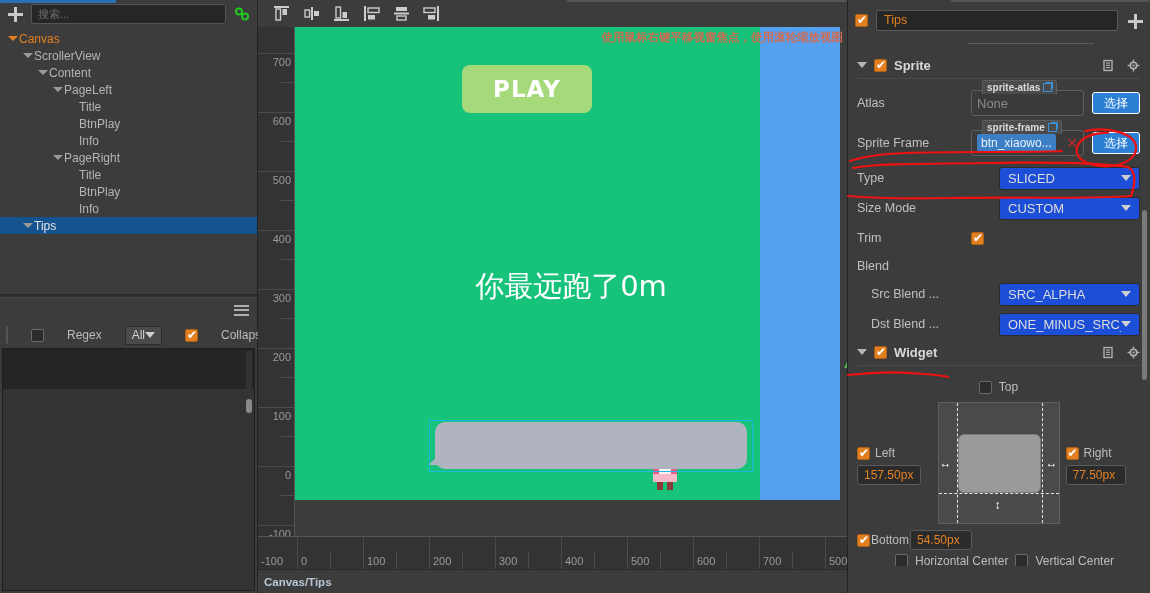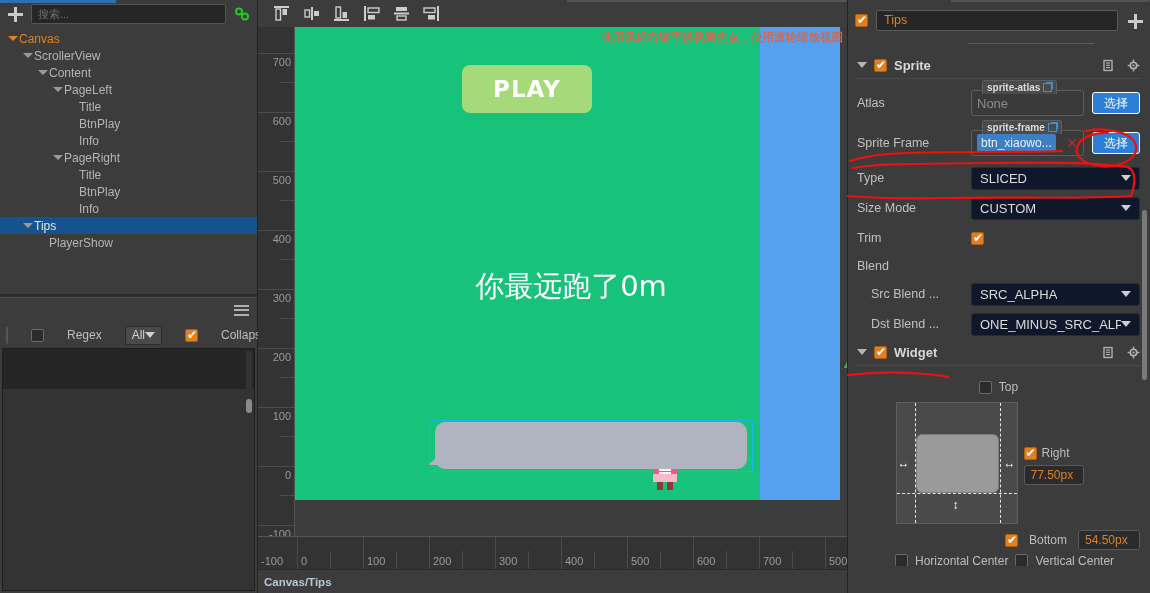--- a/index.html
+++ b/index.html
@@ -150,23 +150,23 @@
   .ext-ico { display: inline-block; width: 9px; height: 9px; border: 1.3px solid #3d8fd8; position: relative; }
   .ext-ico::after { content:""; position:absolute; right:-2px; top:-2px; width:6px; height:6px;
                     border-top: 1.3px solid #3d8fd8; border-right: 1.3px solid #3d8fd8; }
   .asset-none { color: #8a8a8a; font-size: 13px; }
   .asset-chip { background: #3d7fc4; color: #e9f1fb; font-size: 12px; padding: 2px 4px;
                 border-radius: 2px; max-width: 120px; overflow: hidden; white-space: nowrap; }
   .clear-x { margin-left: auto; color: #c22b2b; font-size: 14px; font-weight: bold; cursor: pointer; }
   .blue-btn { width: 48px; height: 22px; background: #2b7fd4; border: 1px solid #ffffff;
               border-radius: 3px; color: #fff; font-size: 12px; display: flex;
               align-items: center; justify-content: center; cursor: pointer; flex: none; }
-  .sel-dropdown { flex: 1; height: 23px; background: #0f172a; border: 1px solid #2b2b2b;
+  .sel-dropdown { flex: 1; height: 23px; background: #1d4ed8; border: 1px solid #2b2b2b;
                   border-radius: 3px; display: flex; align-items: center; justify-content: space-between;
-                  padding: 0 8px; color: #dcdcdc; font-size: 13px; cursor: pointer; overflow: hidden; }
+                  padding: 0 8px; color: #dcdcdc; font-size: 13px; cursor: pointer; overflow: hidden; margin-left: 28px; }
   .sel-dropdown span.val { white-space: nowrap; overflow: hidden; }
 
   
   .widget-area { position: relative; padding: 4px 9px 0 9px; }
   .w-row-top { display: flex; justify-content: center; align-items: center; gap: 7px; height: 26px; }
   .w-mid { display: flex; align-items: flex-start; justify-content: center; gap: 6px; margin-top: 2px; }
   .w-side { width: 78px; display: flex; flex-direction: column; align-items: flex-start; gap: 5px;
             padding-top: 44px; }
   .w-side.right { align-items: flex-start; }
   .w-chk-line { display: flex; align-items: center; gap: 5px; }
@@ -174,21 +174,21 @@
                color: #e08020; font-size: 12px; display: flex; align-items: center;
                padding: 0 6px; }
   .align-diagram { width: 122px; height: 122px; background: #4a4a4a; border: 1px solid #5f5f5f;
                    position: relative; flex: none; }
   .ad-dash-v { position: absolute; top: 0; bottom: 0; width: 0; border-left: 1.5px dashed #e6e6e6; }
   .ad-dash-h { position: absolute; left: 0; right: 0; height: 0; border-top: 1.5px dashed #e6e6e6; }
   .ad-inner { position: absolute; left: 19px; top: 31px; width: 83px; height: 59px;
               background: #9a9a9a; border: 1px solid #7a7a7a; border-radius: 6px; }
   .arrow-h { position: absolute; top: 53px; font-size: 12px; color: #fff; }
   .arrow-vv { position: absolute; left: 56px; top: 95px; font-size: 12px; color: #fff; }
-  .w-bottom { display: flex; align-items: center; justify-content: flex-end; gap: 11px;
+  .w-bottom { display: flex; align-items: center; justify-content: flex-start; gap: 1px;
               margin-top: 6px; }
   .w-final { display: flex; align-items: flex-start; gap: 7px; padding: 4px 9px 0 38px;
              overflow: hidden; height: 16px; }
   .insp-scrollbar { position: absolute; right: 2px; top: 210px; width: 5px; height: 170px;
                     background: #7a7a7a; border-radius: 3px; cursor: pointer; }
 
   
   #annot { position: absolute; left: 0; top: 0; width: 1150px; height: 593px; pointer-events: none; }
 </style>
 </head>
@@ -266,25 +266,20 @@
         </div>
         <div class="node-row">
           <span style="width: 67px; flex: 0 0 auto;"></span>
           <i class="arrow none"></i>
           <span>Info</span>
         </div>
         <div class="node-row selected">
           <span style="width: 22px; flex: 0 0 auto;"></span>
           <i class="arrow"></i>
           <span>Tips</span>
-        </div>
-        <div class="node-row">
-          <span style="width: 37px; flex: 0 0 auto;"></span>
-          <i class="arrow none"></i>
-          <span>PlayerShow</span>
         </div>
       </div>
 
     <div class="panel-split"></div>
 
     <div class="console-header">
       <div class="hamburger">
         <span></span>
           <span></span>
           <span></span>
@@ -580,20 +575,29 @@
     </div>
     <div class="hr-line"></div>
 
     <div class="widget-area">
       <div class="w-row-top">
         <div class="chk"></div>
         <span class="chk-label">Top</span>
       </div>
 
       <div class="w-mid">
+        <div class="w-side">
+          <div class="w-chk-line">
+            <div class="chk on"></div>
+            <span class="chk-label">Left</span>
+          </div>
+          <div class="num-field" style="width:64px">
+            <span>157.50px</span>
+          </div>
+        </div>
 
         <div class="align-diagram">
           <div class="ad-dash-v" style="left:18px"></div>
           <div class="ad-dash-v" style="left:103px"></div>
           <div class="ad-dash-h" style="top:90px"></div>
           <div class="ad-inner"></div>
           <div class="arrow-h" style="left:1px">↔</div>
           <div class="arrow-h" style="right:1px">↔</div>
           <div class="arrow-vv">↕</div>
         </div>

